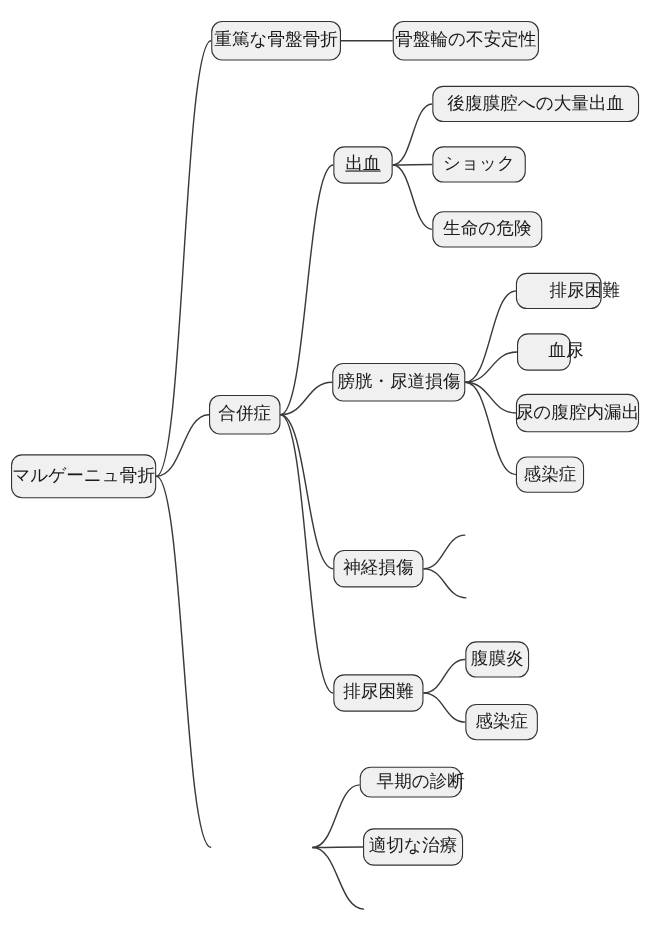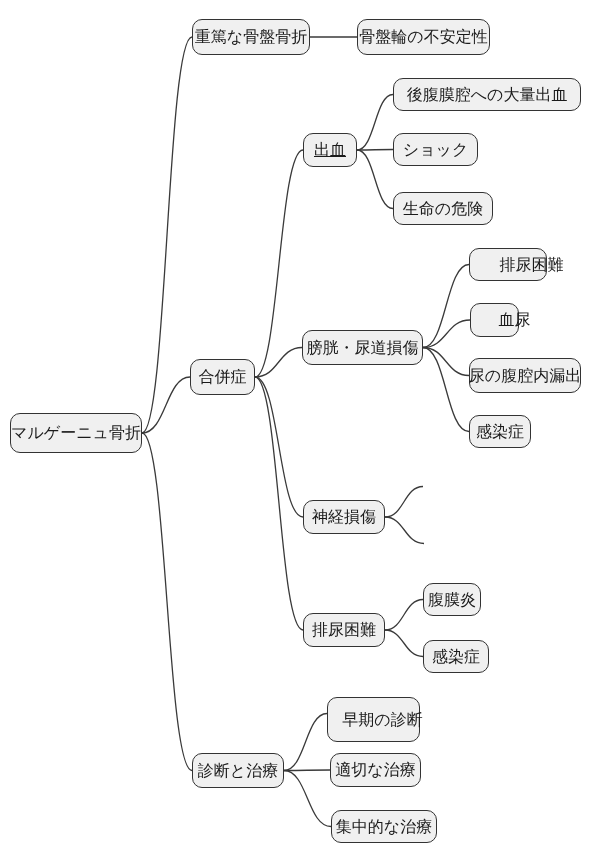--- a/index.html
+++ b/index.html
@@ -79,17 +79,15 @@
     <div class="node" style="left: 393px; top: 192px; width: 100px; height: 33px;">生命の危険</div>
     <div class="node" style="left: 302px; top: 330px; width: 121px; height: 35px;">膀胱・尿道損傷</div>
     <div class="node" style="left: 469px; top: 248px; width: 78px; height: 33px; padding-left: 47px;">排尿困難</div>
     <div class="node" style="left: 470px; top: 303px; width: 49px; height: 34px; padding-left: 40px;">血尿</div>
     <div class="node" style="left: 469px; top: 358px; width: 112px; height: 35px;">尿の腹腔内漏出</div>
     <div class="node" style="left: 469px; top: 415px; width: 62px; height: 33px;">感染症</div>
     <div class="node" style="left: 303px; top: 500px; width: 82px; height: 34px;">神経損傷</div>
     <div class="node" style="left: 303px; top: 613px; width: 82px; height: 34px;">排尿困難</div>
     <div class="node" style="left: 423px; top: 583px; width: 58px; height: 33px;">腹膜炎</div>
     <div class="node" style="left: 423px; top: 640px; width: 66px; height: 33px;">感染症</div>
-    <div class="node" style="left: 192px; top: 753px; width: 92px; height: 35px;">診断と治療</div>
-    <div class="node" style="left: 327px; top: 697px; width: 93px; height: 45px; padding-left: 18px;">早期の診断</div>
+    <div class="node" style="left: 327px; top: 697px; width: 93px; height: 28px; padding-left: 18px;">早期の診断</div>
     <div class="node" style="left: 330px; top: 753px; width: 91px; height: 34px;">適切な治療</div>
-    <div class="node" style="left: 331px; top: 810px; width: 106px; height: 33px;">集中的な治療</div>
   </div>
 
 </body></html>

